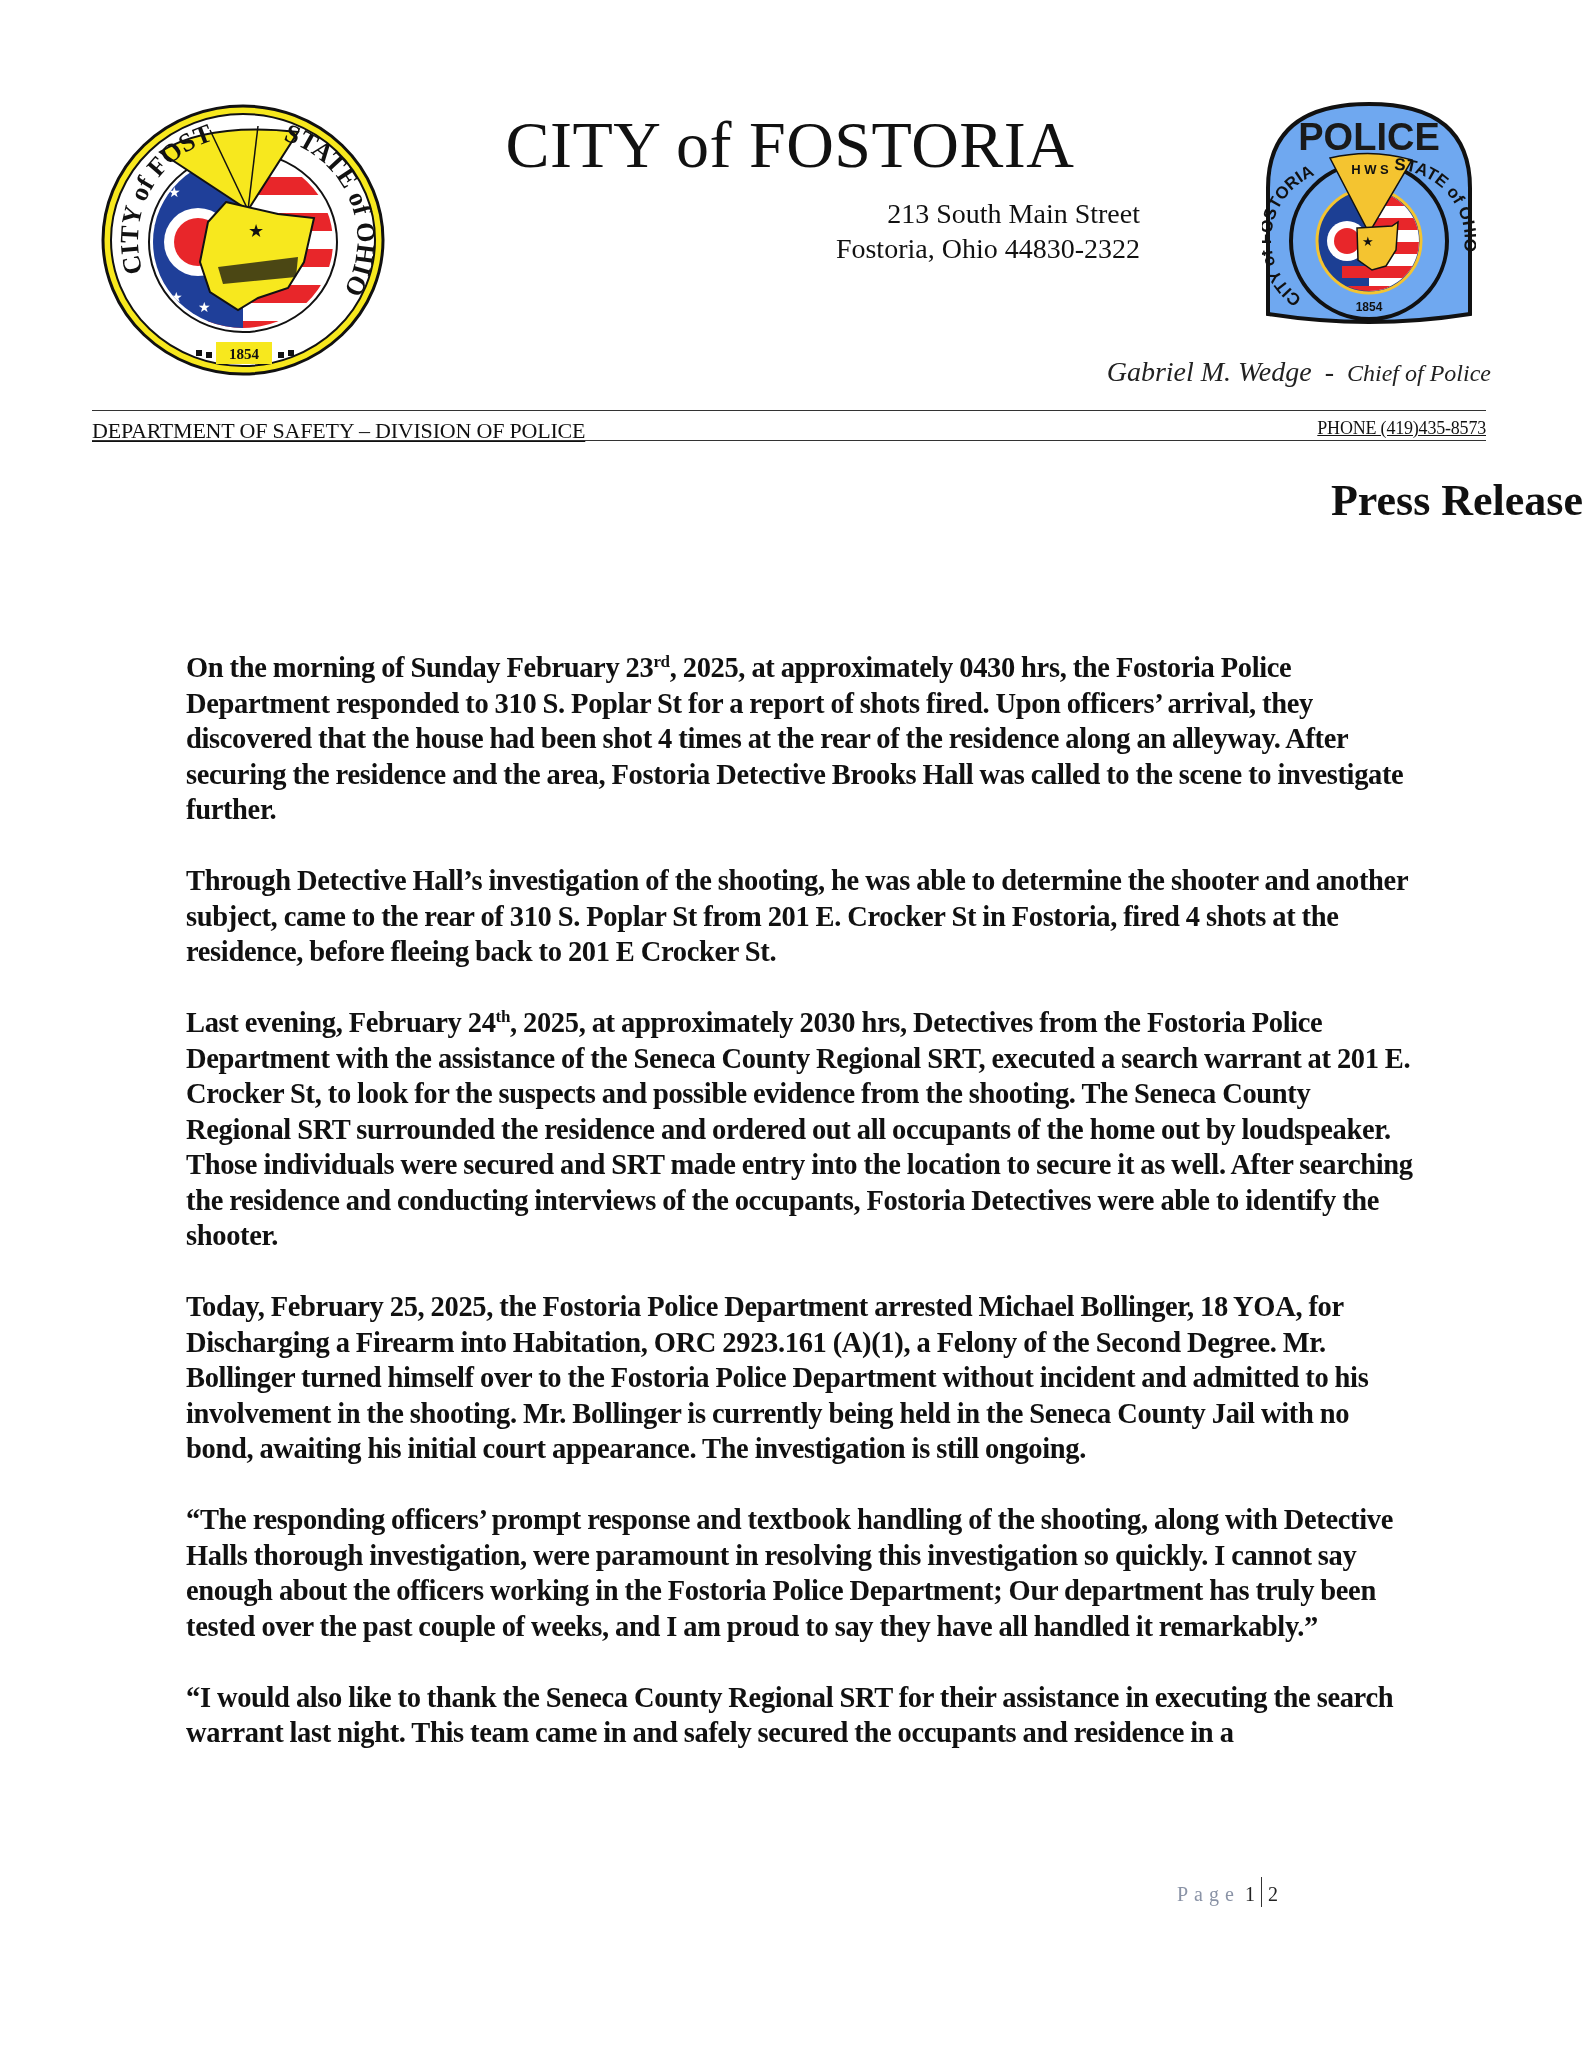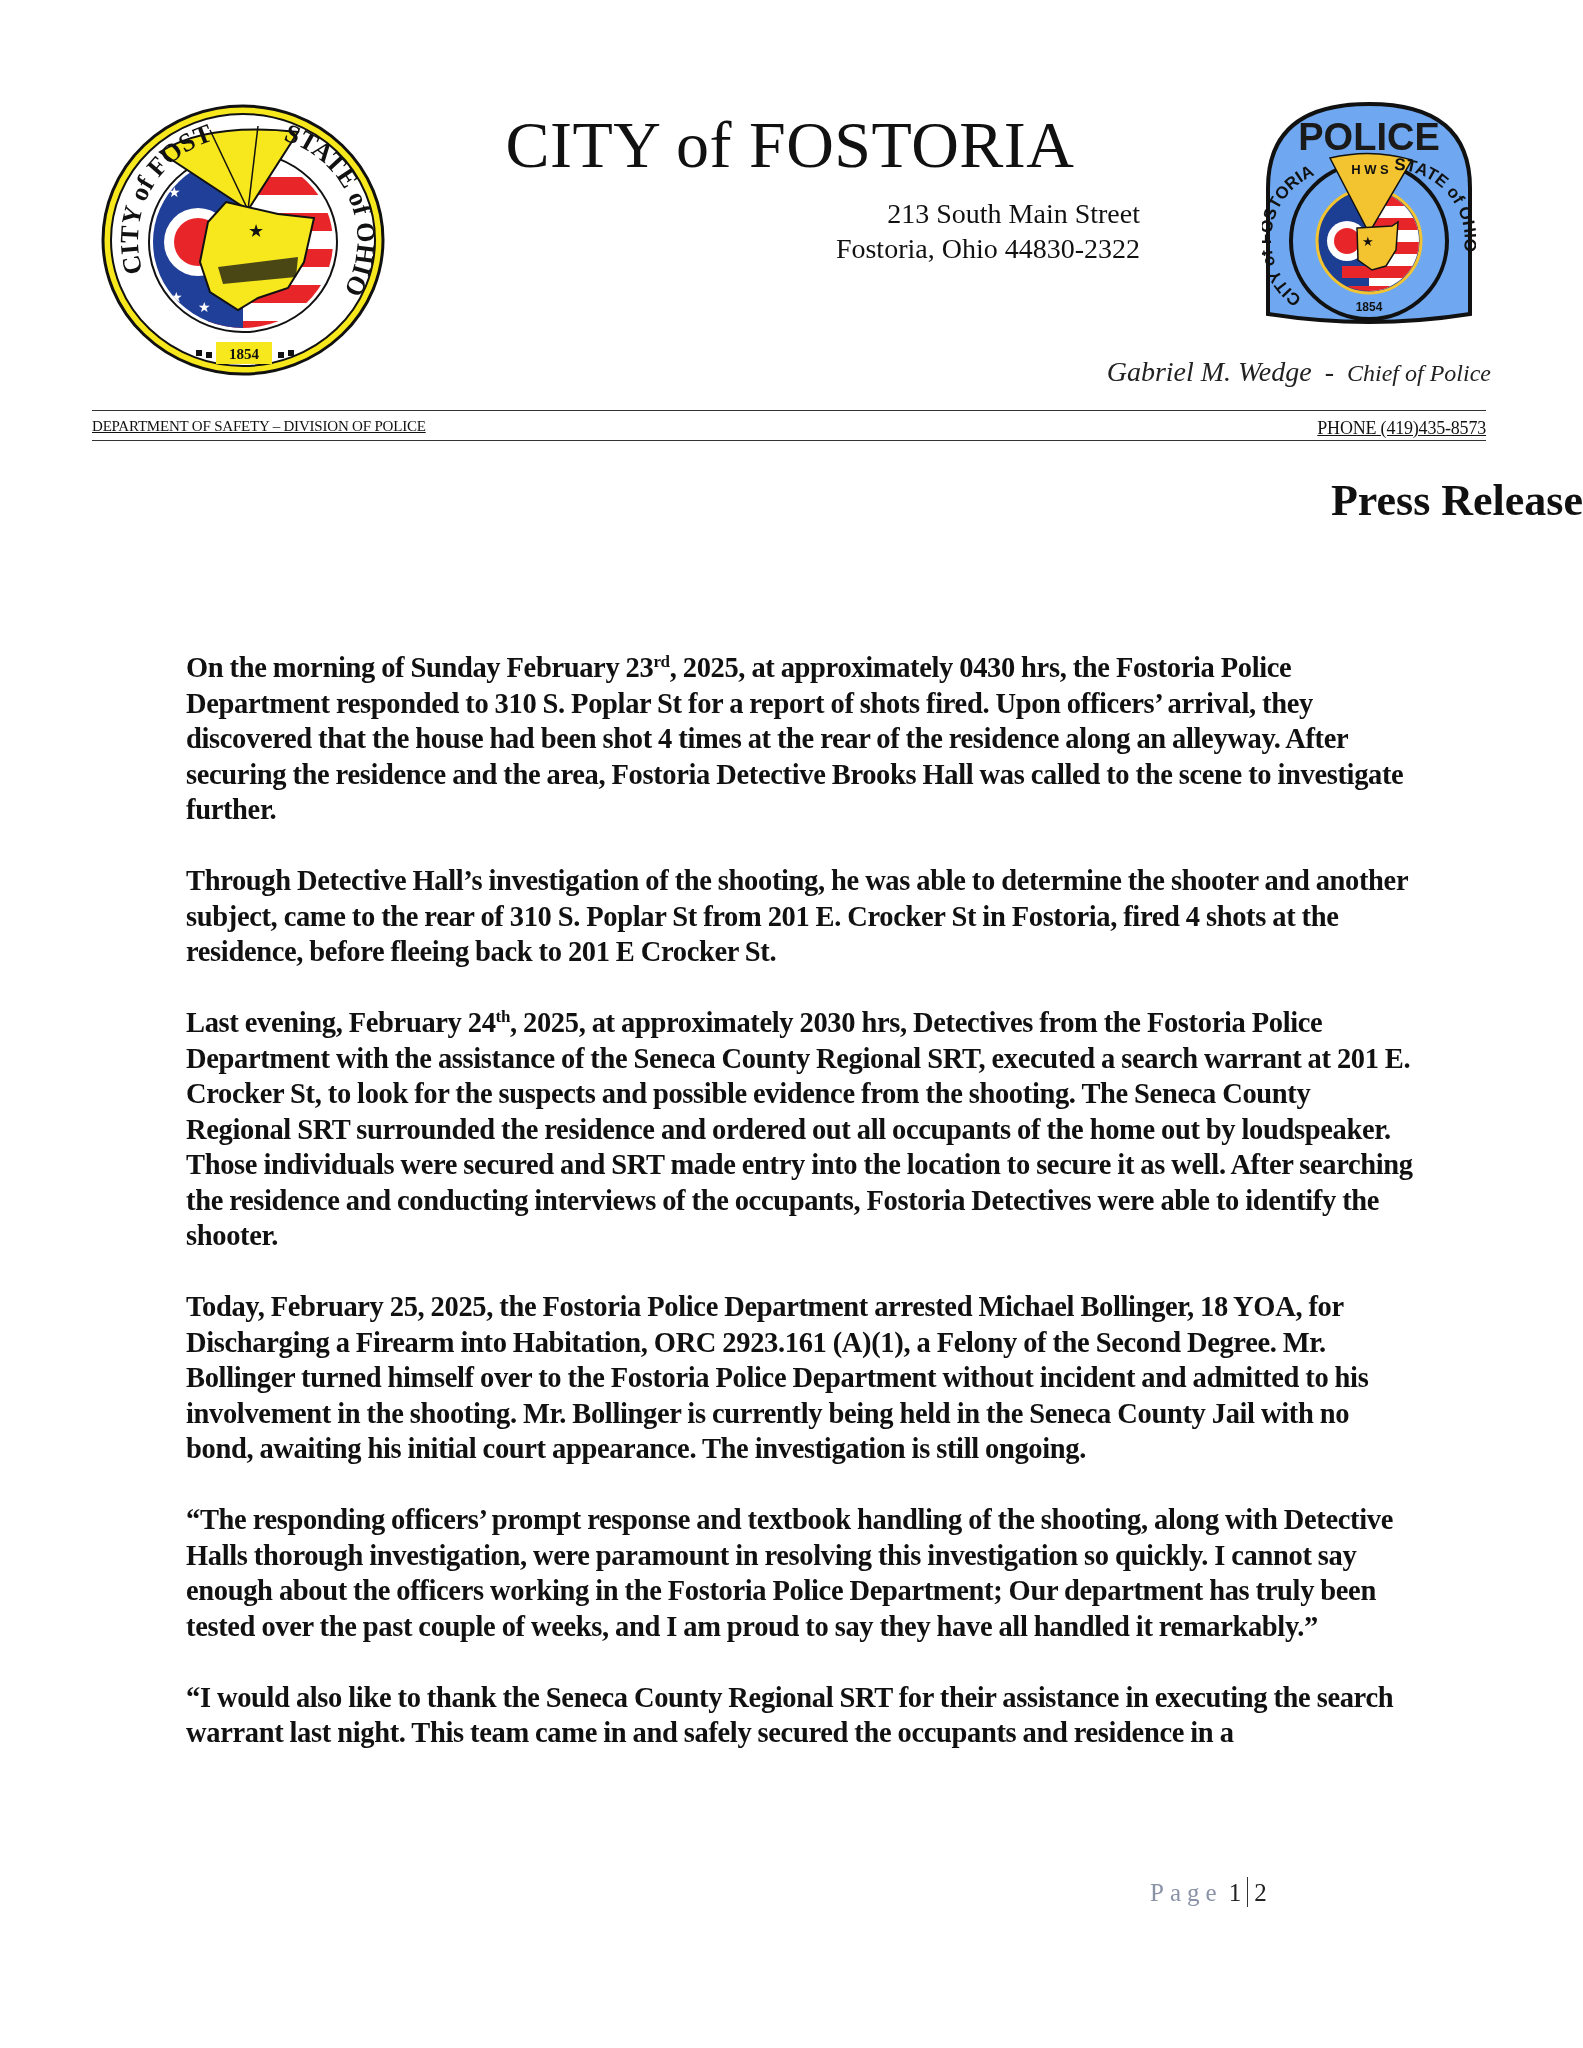--- a/index.html
+++ b/index.html
@@ -15,33 +15,33 @@
            font-size: 28px; line-height: 1.2; }
   .addr2 { position: absolute; left: 440px; top: 232px; width: 700px; text-align: right;
            font-size: 28px; line-height: 1.2; }
 
   .chief { position: absolute; right: 92px; top: 356px; font-style: italic; font-size: 28px;
            color: #222; white-space: nowrap; }
   .chief .sep { font-style: normal; margin: 0 6px; }
   .chief .role { font-size: 24px; }
 
   .rule1 { position: absolute; left: 92px; top: 410px; width: 1394px; border-top: 1px solid #333; }
-  .dept { position: absolute; left: 92px; top: 418px; font-size: 15px; text-decoration: underline; letter-spacing: -0.2px; }
+  .dept { position: absolute; left: 92px; top: 418px; font-size: 22px; text-decoration: underline; letter-spacing: -0.2px; }
   .phone { position: absolute; right: 97px; top: 418px; font-size: 18px; text-decoration: underline; letter-spacing: -0.2px; }
   .rule2 { position: absolute; left: 92px; top: 440px; width: 1394px; border-top: 1px solid #333; }
 
   .heading { position: absolute; left: 0; width: 1583px; top: 475px; text-align: right;
              font-weight: bold; font-size: 44px; }
 
   .body { position: absolute; left: 186px; top: 650px; width: 1230px; font-size: 28.5px;
           line-height: 35.5px; letter-spacing: -0.35px; word-spacing: -0.5px; }
   .body p { margin: 0 0 35.5px 0; font-weight: bold; }
   sup { font-size: 17px; line-height: 0; vertical-align: super; }
 
-  .pager { position: absolute; left: 1150px; top: 1877px; font-size: 25px; white-space: nowrap; text-align: center; }
+  .pager { position: absolute; left: 1177px; top: 1877px; font-size: 20px; white-space: nowrap; text-align: center; }
   .pager .pg { color: #8a93a6; letter-spacing: 6px; }
   .pager .num { color: #222; }
   .pager .bar { display: inline-block; width: 1px; height: 30px; background: #333; vertical-align: -6px; margin: 0 6px; }
 </style>
 </head>
 <body>
 
 <div class="seal-left">
   <svg width="290" height="276" viewBox="0 0 290 276">
     <defs>

